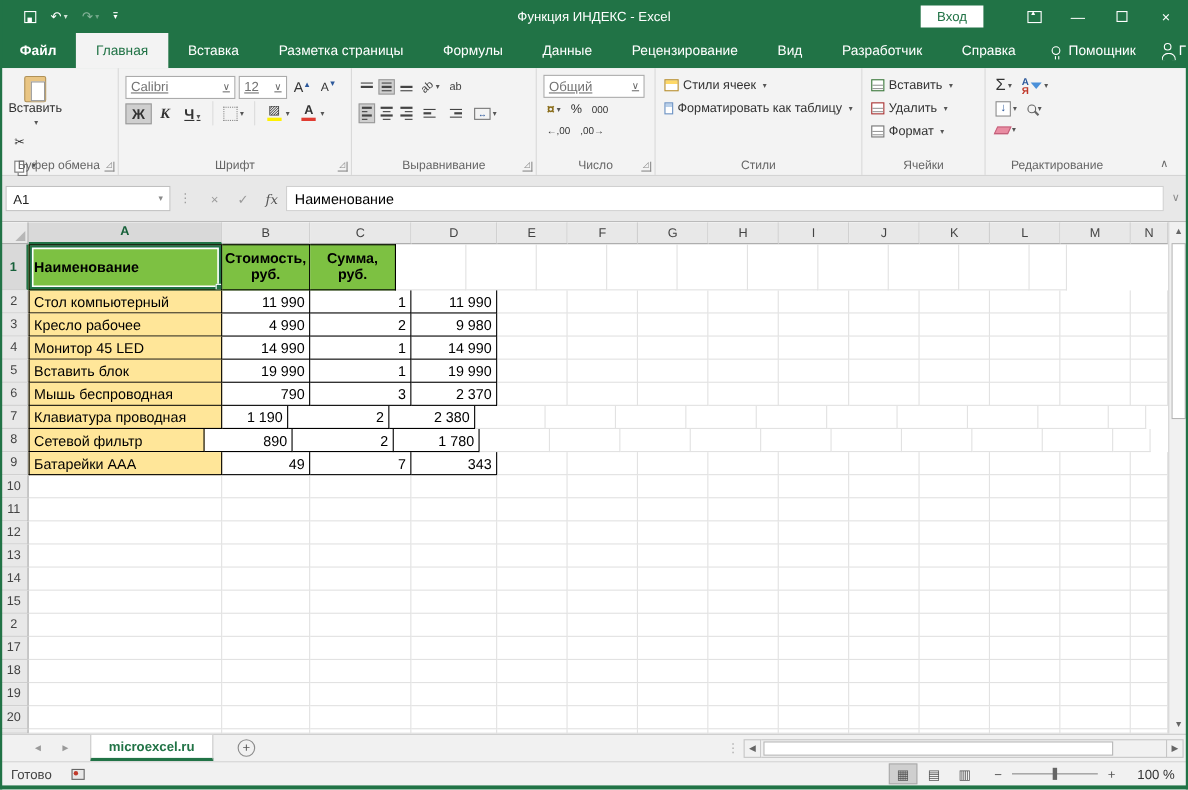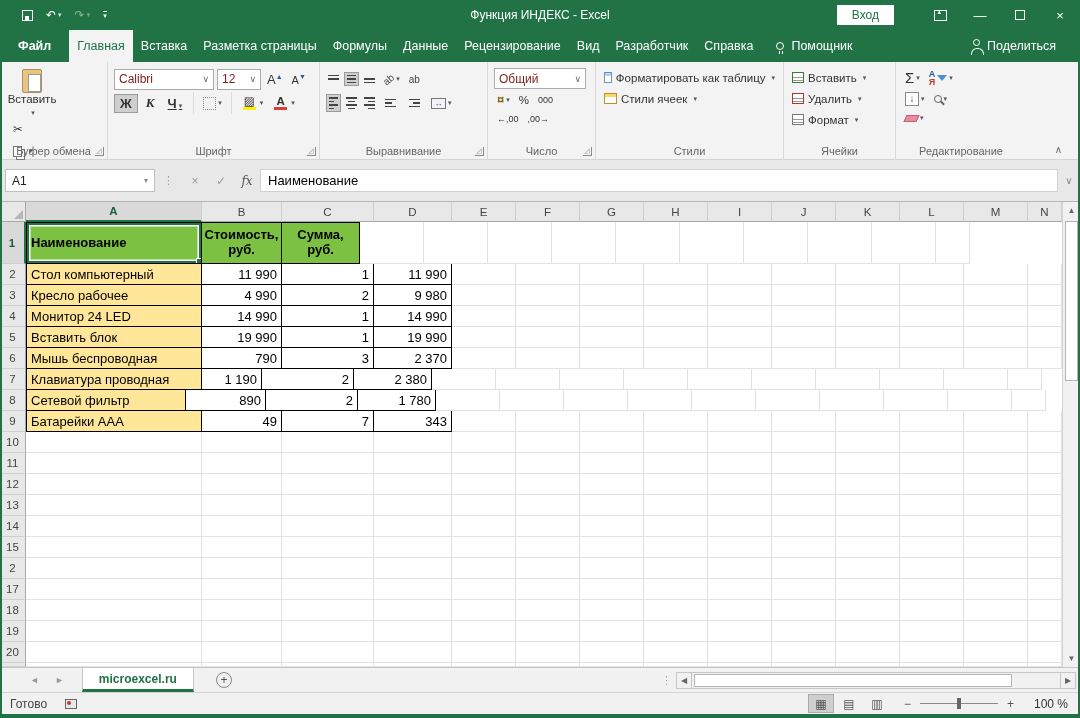--- a/index.html
+++ b/index.html
@@ -22,21 +22,21 @@
   .signin { background:#fff; color:#217346; padding:3px 15px; margin-right:26px; font-size:12px; }
   .wbtn { width:40px; height:30px; display:flex; align-items:center; justify-content:center; color:#fff; font-size:13px; }
   .rdo { width:13px; height:11px; border:1px solid #fff; position:relative; }
   .rdo::after { content:"▴"; position:absolute; top:-3px; left:3px; font-size:7px; color:#fff; }
   .maxbox { width:10px; height:10px; border:1px solid #fff; display:inline-block; }
 
   
   #tabrow { position:absolute; top:30px; left:0; width:1080px; height:32px; background:#217346;
     display:flex; align-items:stretch; color:#fff; font-size:12.5px; }
   #tabs { display:flex; }
-  .tab { display:flex; align-items:center; padding:0 8px; white-space:nowrap; }
+  .tab { display:flex; align-items:center; padding:0 18px; white-space:nowrap; }
   .tab.file { padding:0 18px; font-weight:bold; }
   .tab.active { background:#f3f3f3; color:#217346; }
   .asst { display:flex; align-items:center; gap:7px; padding:0 15px; }
   .share { margin-left:auto; margin-right:14px; display:flex; align-items:center; gap:7px; padding:0 10px; }
   .bulb { width:8px; height:8px; border:1.5px solid #fff; border-radius:50%; position:relative; display:inline-block; }
   .bulb::after { content:""; position:absolute; left:1.5px; top:8px; width:2px; height:3px; border-left:1.5px solid #fff; border-right:1.5px solid #fff; }
   .person { width:7px; height:7px; border:1.5px solid #fff; border-radius:50%; position:relative; display:inline-block; margin-top:-8px; }
   .person::after { content:""; position:absolute; top:8px; left:-3px; width:11px; height:6px; border:1.5px solid #fff; border-bottom:none; border-radius:6px 6px 0 0; }
 
   
@@ -52,21 +52,21 @@
   
   .paste { display:flex; flex-direction:column; align-items:center; width:52px; margin-top:2px; }
   .clipicon { width:20px; height:24px; background:#e9c583; border:1px solid #b09157; border-radius:2px; position:relative; }
   .clipicon::after { content:""; position:absolute; left:5px; top:4px; width:11px; height:16px; background:#fff; border:1px solid #999; }
   .clipcol { display:flex; flex-direction:column; gap:2px; margin-left:4px; margin-top:2px; }
   .copyicon { width:9px; height:11px; border:1px solid #777; background:#fff; box-shadow:3px 3px 0 -1px #fff, 3px 3px 0 0 #777; margin-right:5px; }
   .brush { width:13px; height:6px; background:#e8b84b; transform:skewX(-25deg); border:1px solid #b99030; }
 
   
   .frow { display:flex; align-items:center; gap:3px; height:24px; }
-  .combo { background:#fff; border:1px solid #ababab; height:21px; display:flex; align-items:center; padding:0 4px; font-size:12px; color:#7f1d1d; }
+  .combo { background:#fff; border:1px solid #ababab; height:21px; display:flex; align-items:center; padding:0 4px; font-size:12px; color:#737373;text-decoration:underline; }
   .combo .cv { flex:1; }
   .combo::after { content:"∨"; font-size:9px; color:#666; margin-left:5px; }
   .bigA { font-size:13px; position:relative; padding:0 3px; }
   .bigA sup { font-size:7px; color:#2b579a; }
   .lttr { font-weight:bold; font-size:13px; padding:1px 5px; }
   .ital { font-style:italic; font-weight:bold; font-family:"Liberation Serif",serif; }
   .undl { text-decoration:underline; font-weight:bold; }
   .bord { width:13px; height:13px; border:1px dotted #8a8a8a; }
   .colic { display:flex; flex-direction:column; align-items:center; line-height:10px; padding:0 2px; }
   .colic .bar { width:13px; height:3px; margin-top:1px; }
@@ -388,26 +388,26 @@
           <span class="sbtn smalltxt">,00→</span>
         </div>
       </div>
       <span class="glabel">Число</span>
       <span class="launch">◿</span>
     </div>
 
     <div class="rgroup" style="width:188px">
       <div>
         <div class="mini chev">
+            <span class="tblic y"></span>
+            <span>Стили ячеек</span>
+          </div>
+        <div class="mini chev">
             <span class="tblic"></span>
             <span>Форматировать как таблицу</span>
-          </div>
-        <div class="mini chev">
-            <span class="tblic y"></span>
-            <span>Стили ячеек</span>
           </div>
       </div>
       <span class="glabel">Стили</span>
     </div>
 
     <div class="rgroup" style="width:112px">
       <div>
         <div class="mini chev">
             <span class="gridic g"></span>
             <span>Вставить</span>
@@ -536,21 +536,21 @@
           <div class="cell" style="width: 64px;"></div>
           <div class="cell" style="width: 64px;"></div>
           <div class="cell" style="width: 64px;"></div>
           <div class="cell" style="width: 64px;"></div>
           <div class="cell" style="width: 64px;"></div>
           <div class="cell" style="width: 64px;"></div>
           <div class="cell" style="width: 34px;"></div>
         </div>
         <div class="row" style="height: 21px;">
           <div class="rn">4</div>
-          <div class="cell nm tl tb" style="width: 176px;">Монитор 24 LED</div>
+          <div class="cell nm tl tb" style="width: 176px;">Монитор 45 LED</div>
           <div class="cell num tb" style="width: 80px;">14 990</div>
           <div class="cell num tb" style="width: 92px;">1</div>
           <div class="cell num tb" style="width: 78px;">14 990</div>
           <div class="cell" style="width: 64px;"></div>
           <div class="cell" style="width: 64px;"></div>
           <div class="cell" style="width: 64px;"></div>
           <div class="cell" style="width: 64px;"></div>
           <div class="cell" style="width: 64px;"></div>
           <div class="cell" style="width: 64px;"></div>
           <div class="cell" style="width: 64px;"></div>

